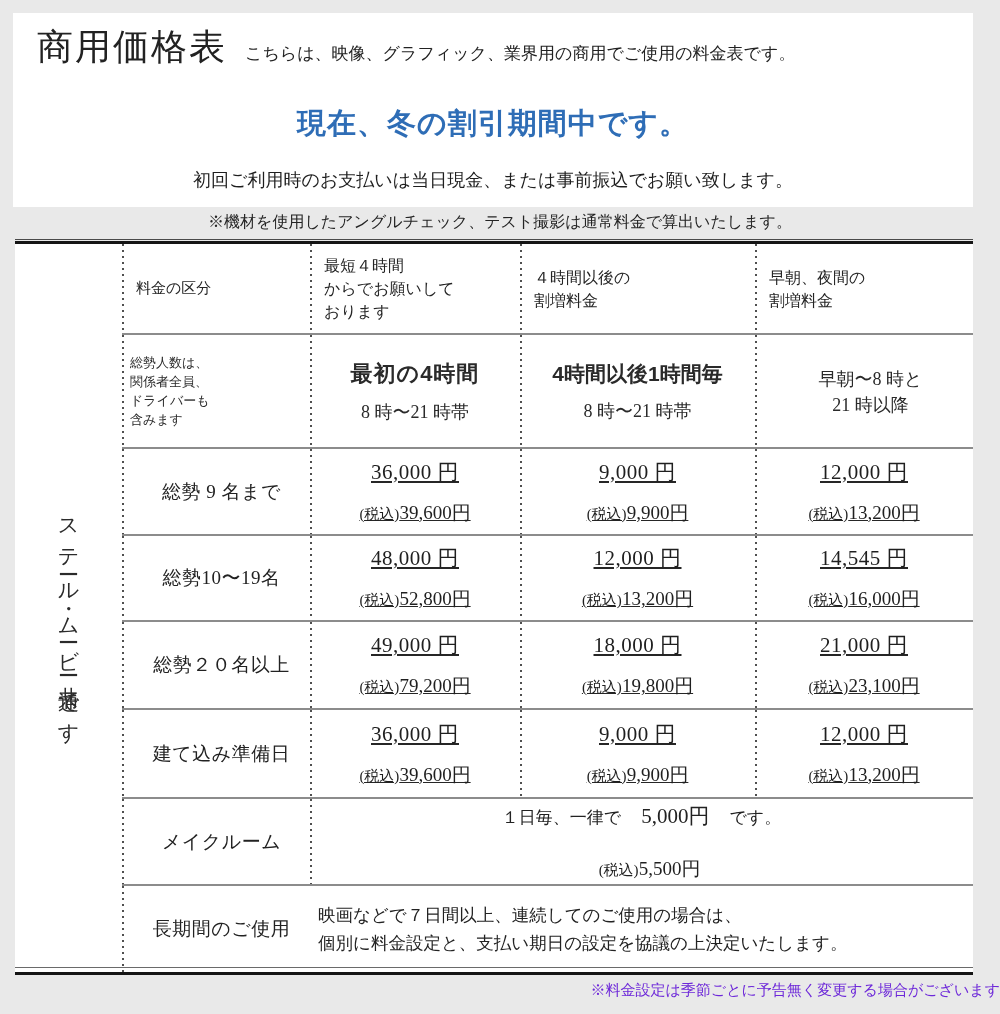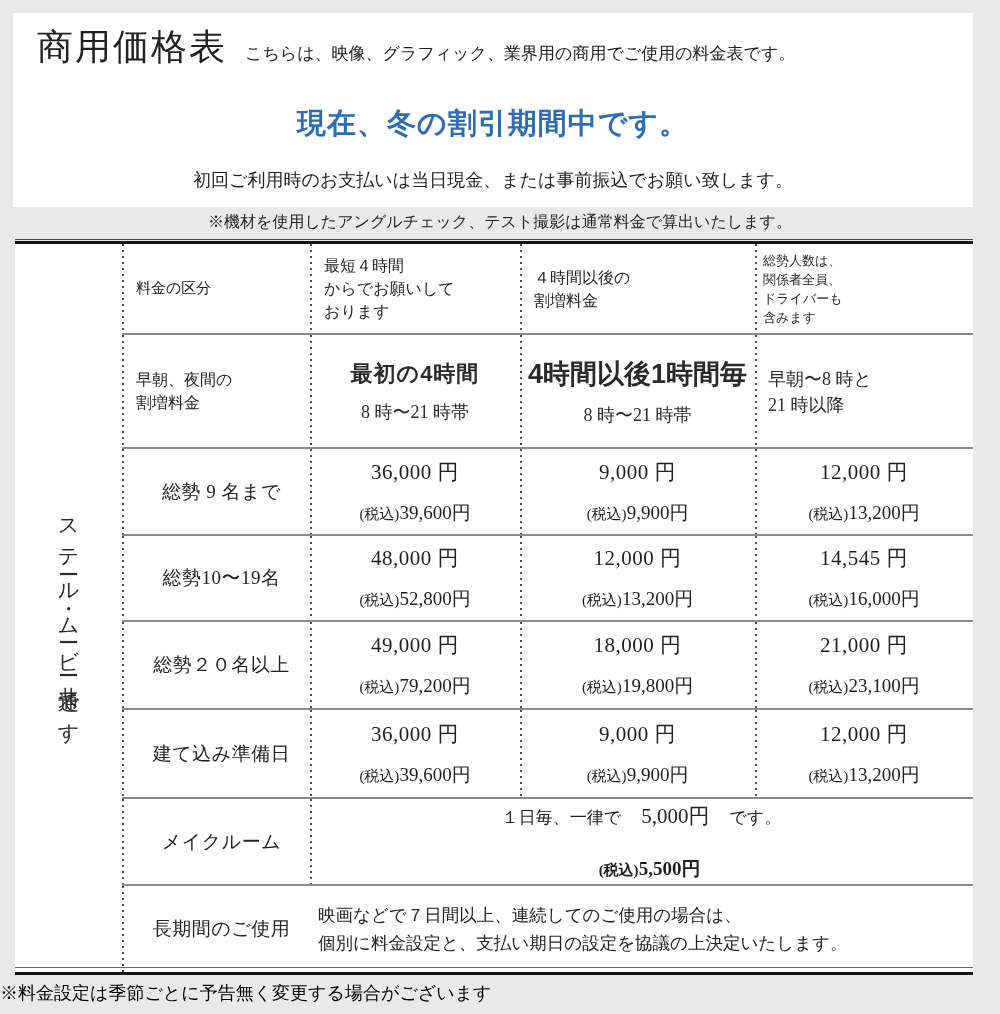--- a/index.html
+++ b/index.html
@@ -56,42 +56,42 @@
     writing-mode:vertical-rl; text-orientation:mixed;
     font-size:21px; letter-spacing:5px; color:#2b2b2b; padding-top:26px;
   }
 
   .colhead { font-size:16px; line-height:23px; color:#242424; padding-left:14px; }
   .colhead-cat { font-size:15px;justify-content:center; }
 
   .subhead-note { font-size:13px; line-height:19px; color:#2a2a2a; padding-left:8px; }
   .subhead-center { text-align:center;gap:7px; }
   .subhead-main { font-size:22px; font-weight:600; color:#2a2a2a; letter-spacing:1px; }
-  .subhead-main-sm { font-size:27px; font-weight:600; color:#2a2a2a; }
+  .subhead-main-sm { font-size:21px; font-weight:600; color:#2a2a2a; }
   .subhead-sub { font-size:18px; margin-top:4px; color:#2a2a2a; }
   .subhead-left { padding-left:13px; text-align:left; }
-  .subhead-left .subhead-sub { margin-top:2px; line-height:26px; }
+  .subhead-left .subhead-sub { margin-top:2px; line-height:26px;text-align:center; }
 
   .row-label { font-size:19px; color:#222; padding-left:11px; flex-direction:row; align-items:center; letter-spacing:0.5px; }
-  .price-cell { text-align:center; }
+  .price-cell { text-align:center;text-decoration:underline; }
   .price-main { font-size:21px; color:#1f1f1f; letter-spacing:0.5px; }
   .tax-line { margin-top:14px; color:#1f1f1f; }
   .tax-label { font-size:15px; }
   .tax-price { font-size:19px; }
 
   .makeup-cell { grid-column:3/6; text-align:center;gap:13px; }
   .makeup-line1 { font-size:17px; color:#222; }
   .makeup-price { font-size:21px; margin:0 20px; }
-  .makeup-line2 { margin-top:13px; padding-left:16px;font-weight:bold; }
+  .makeup-line2 { margin-top:13px; padding-left:16px; }
 
   .longterm-cell { grid-column:3/6; }
   .longterm-text { font-size:17.5px; line-height:28px; color:#222; padding-left:8px; }
 
   
-  .footer-note { position:absolute; left:0; right:0; top:981px; text-align:left; font-size:18px; color:#000000; }
+  .footer-note { position:absolute; left:0; right:0; top:981px; text-align:right; font-size:15px; color:#6d28d9; }
 </style>
 </head>
 <body>
 
 <div class="page">
 
   <div class="card-top">
     <div class="title-row">
       <span class="page-title">商用価格表</span>
       <span class="page-subtitle">こちらは、映像、グラフィック、業界用の商用でご使用の料金表です。</span>
@@ -110,27 +110,27 @@
       </div>
 
       <div class="cell dot-l hline colhead colhead-cat">
         <span>料金の区分</span>
       </div>
       <div class="cell dot-l hline colhead pre">最短４時間
 からでお願いして
 おります</div>
       <div class="cell dot-l hline colhead pre">４時間以後の
 割増料金</div>
+      <div class="cell dot-l hline colhead pre">早朝、夜間の
+割増料金</div>
+
       <div class="cell dot-l hline subhead-note pre">総勢人数は、
 関係者全員、
 ドライバーも
 含みます</div>
-
-      <div class="cell dot-l hline colhead pre">早朝、夜間の
-割増料金</div>
       <div class="cell dot-l hline subhead-center">
         <div class="subhead-main sans">最初の4時間</div>
         <div class="subhead-sub">8 時〜21 時帯</div>
       </div>
       <div class="cell dot-l hline subhead-center">
         <div class="subhead-main-sm sans">4時間以後1時間毎</div>
         <div class="subhead-sub">8 時〜21 時帯</div>
       </div>
       <div class="cell dot-l hline subhead-left">
         <div class="subhead-sub pre">早朝〜8 時と

